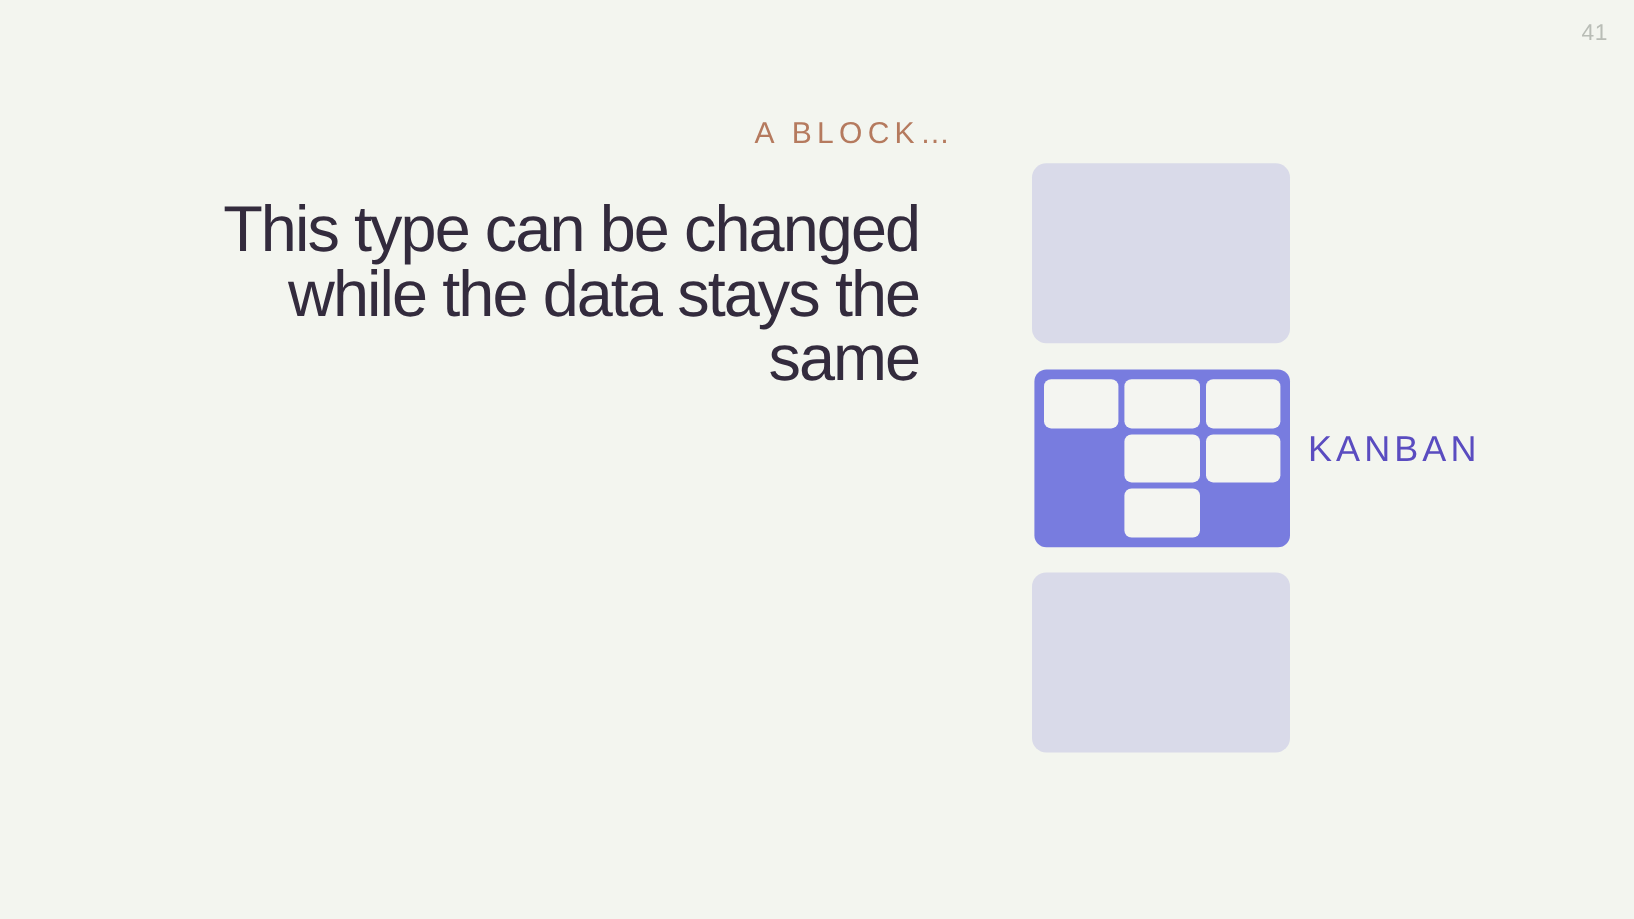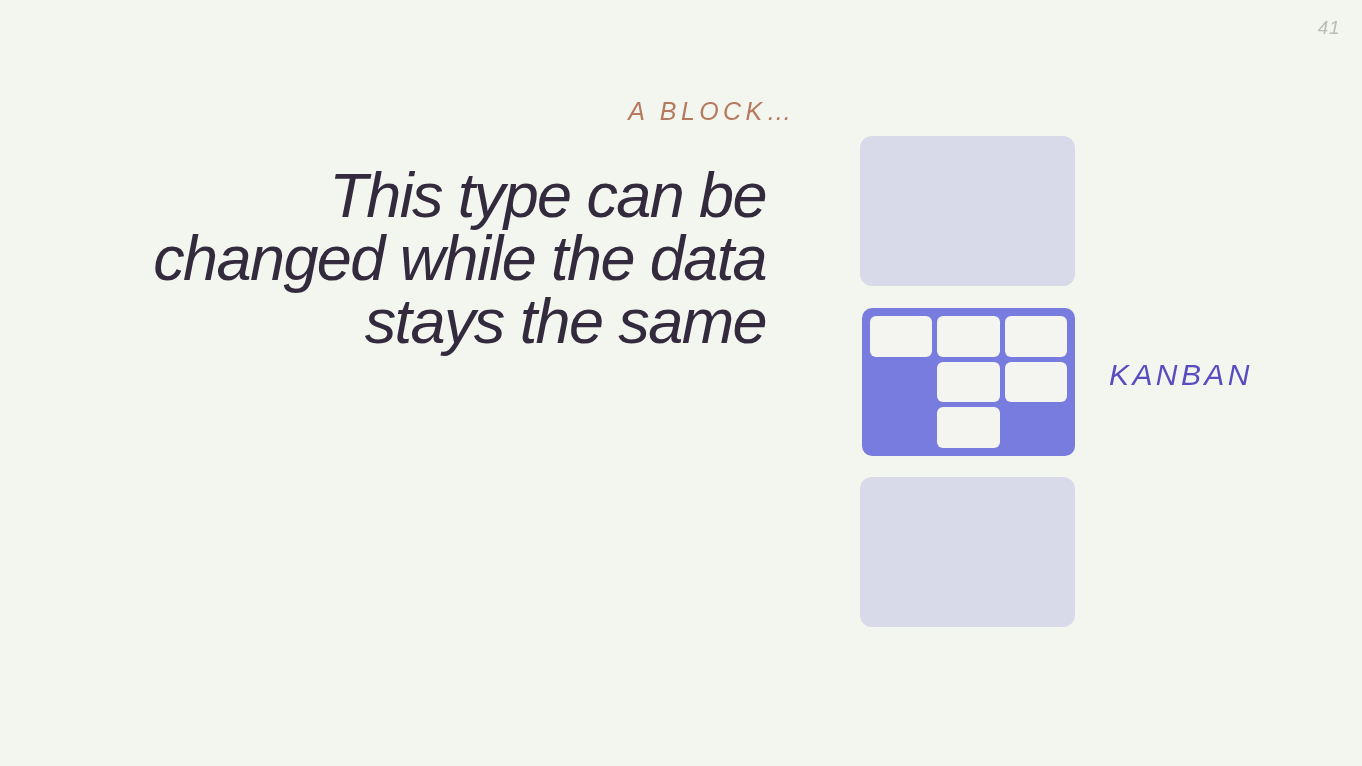--- a/index.html
+++ b/index.html
@@ -13,21 +13,20 @@
     background: #f3f5ef;
     font-family: "Liberation Sans", sans-serif;
     -webkit-font-smoothing: antialiased;
   }
 
   .slide {
     position: relative;
     width: 1362px;
     height: 712px;
     background: #f3f5ef;
-    font-style: italic;
   }
 
   
   .page-number {
     position: absolute;
     top: 18px;
     right: 22px;
     font-size: 19px;
     letter-spacing: 0.5px;
     color: #b9bdb6;
@@ -48,21 +47,21 @@
     font-size: 25px;
     font-weight: 500;
     letter-spacing: 4.4px;
     color: #b57a5e;
     line-height: 1.2;
     margin: 0 0 38px 0;
     white-space: nowrap;
   }
 
   .headline {
-    font-size: 63px;
+    font-size: 54px;
     font-weight: 300;
     line-height: 1.0;
     letter-spacing: -1.6px;
     color: #332b3d;
     margin: 0;
     width: 660px;
   }
 
   
   .diagram {
@@ -120,21 +119,21 @@
     background: #f4f5f1;
     border-radius: 6px;
   }
 
   .kanban-empty {
     background: transparent;
   }
 
   .kanban-label {
     position: absolute;
-    left: 249px;
+    left: 230px;
     top: 224px;
     font-size: 30px;
     font-weight: 400;
     letter-spacing: 3.4px;
     color: #5a4cc0;
     line-height: 1;
     white-space: nowrap;
   }
 </style>
 </head>

